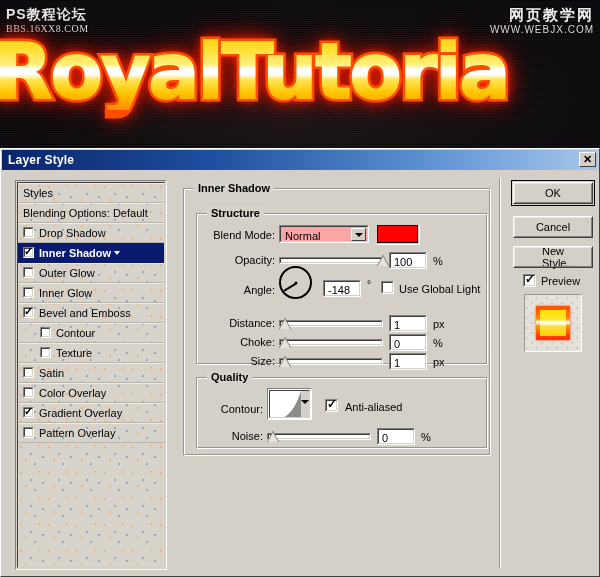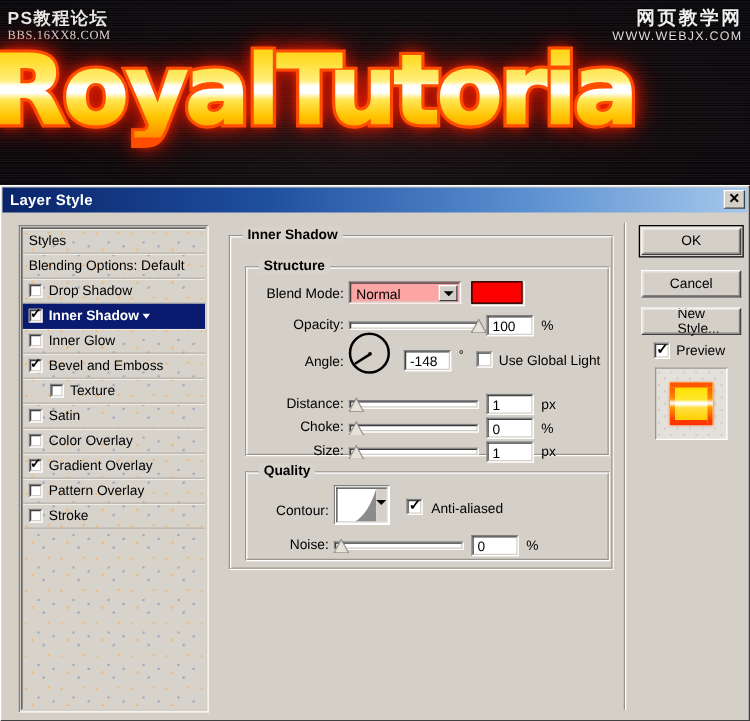--- a/index.html
+++ b/index.html
@@ -418,49 +418,53 @@
             <span class="cbx"></span>
             <span class="lbl">Drop Shadow</span>
           </div>
           <div class="srow sel">
             <span class="cbx on"></span>
             <span class="lbl">Inner Shadow</span>
             <span class="drop-caret"></span>
           </div>
           <div class="srow">
             <span class="cbx"></span>
+            <span class="lbl">Outer Glow</span>
+          </div>
+          <div class="srow">
+            <span class="cbx"></span>
             <span class="lbl">Inner Glow</span>
           </div>
           <div class="srow">
             <span class="cbx on"></span>
             <span class="lbl">Bevel and Emboss</span>
           </div>
           <div class="srow indent">
             <span class="cbx"></span>
+            <span class="lbl">Contour</span>
+          </div>
+          <div class="srow indent">
+            <span class="cbx"></span>
             <span class="lbl">Texture</span>
           </div>
           <div class="srow">
             <span class="cbx"></span>
             <span class="lbl">Satin</span>
           </div>
           <div class="srow">
             <span class="cbx"></span>
             <span class="lbl">Color Overlay</span>
           </div>
           <div class="srow">
             <span class="cbx on"></span>
             <span class="lbl">Gradient Overlay</span>
           </div>
           <div class="srow">
             <span class="cbx"></span>
             <span class="lbl">Pattern Overlay</span>
-          </div>
-          <div class="srow">
-            <span class="cbx"></span>
-            <span class="lbl">Stroke</span>
           </div>
         </div>
     </div>
   </div>
 
   <div id="main-panel">
 
     <div class="groupbox" id="gb-outer">
       <div class="inner-edge"></div>
       <div class="gtitle">Inner Shadow</div>

